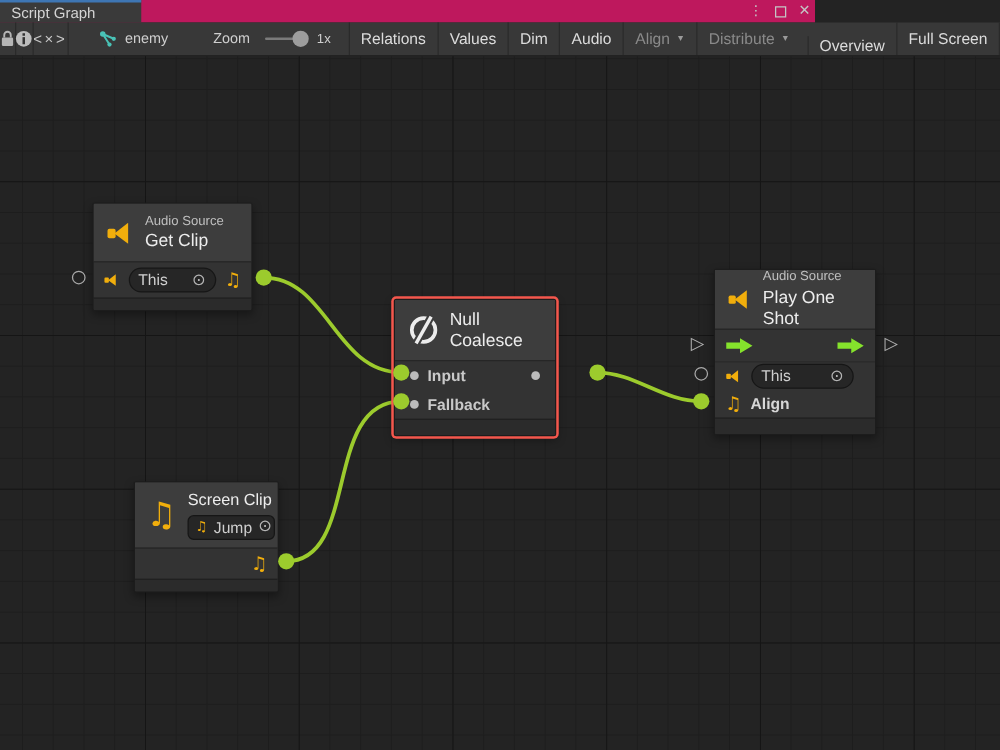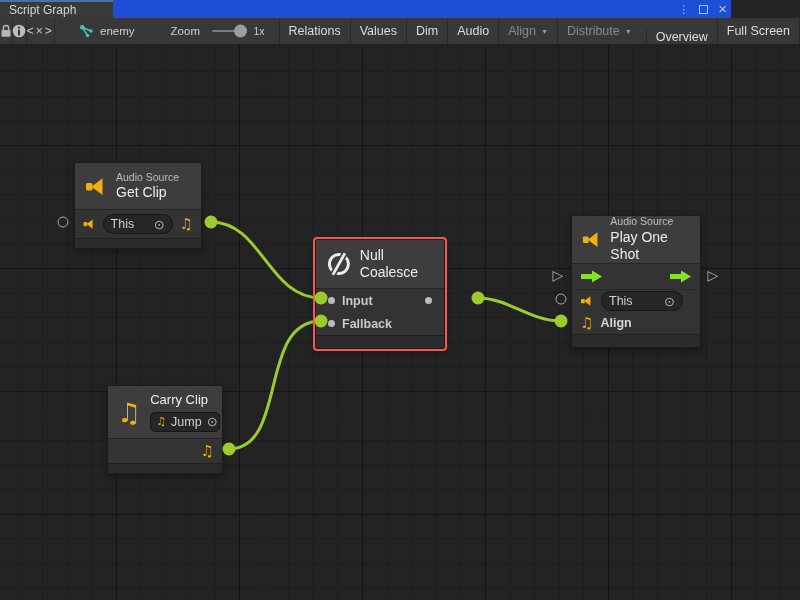--- a/index.html
+++ b/index.html
@@ -2,21 +2,21 @@
 <html><head>
 <meta charset="utf-8">
 <style>
   * { margin:0; padding:0; box-sizing:border-box; }
   html,body { width:800px; height:600px; overflow:hidden; background:#232323;
               font-family:"Liberation Sans", sans-serif; }
   #window { position:relative; width:800px; height:600px; background:#232323;
             outline:1px solid #0f0f0f; }
 
   
-  #tabbar { position:absolute; left:0; top:0; width:731px; height:18px; background:#1d4ed8; }
+  #tabbar { position:absolute; left:0; top:0; width:652px; height:18px; background:#be185d; }
   .tab { position:absolute; left:0; top:0; height:18px; width:113px; background:#3a3a3a;
          border-top:2px solid #3e76b4; display:flex; align-items:center; padding-left:9px;
          color:#d4d4d4; font-size:12px; }
   .win-controls { position:absolute; right:4px; top:0; height:18px; display:flex;
                   align-items:center; gap:10px; color:#c5c5c5; }
   .menu-dots { font-size:11px; line-height:1; letter-spacing:0; }
   .maxbox { width:9px; height:9px; border:1.5px solid #c5c5c5; display:inline-block; }
   .closex { font-size:15px; line-height:1; margin-top:-2px; }
 
   
@@ -224,21 +224,21 @@
       <div class="node-footer" style="height:13px;"></div>
     </div>
     <span class="gport" style="left:321px; top:253px;"></span>
     <span class="gport" style="left:321px; top:276px;"></span>
     <span class="gport" style="left:478px; top:253px;"></span>
 
     <div class="node" style="left:107px; top:340px; width:116px;">
       <div class="node-header" style="height:52px; padding:0 9px; gap:9px;">
         <span class="note" style="font-size:27px;">♫</span>
         <div>
-          <div class="node-title" style="font-size:13px; margin-bottom:3px;">Carry Clip</div>
+          <div class="node-title" style="font-size:13px; margin-bottom:3px;">Screen Clip</div>
           <div class="field" style="width:70px; border-radius:5px; padding:0 5px;">
             <span class="note" style="font-size:11px;">♫</span>
             <span>Jump</span>
             <span class="picker">⊙</span>
           </div>
         </div>
       </div>
       <div class="node-body">
         <div class="row" style="height:24px; justify-content:flex-end;">
           <span class="note" style="font-size:15px;">♫</span>

